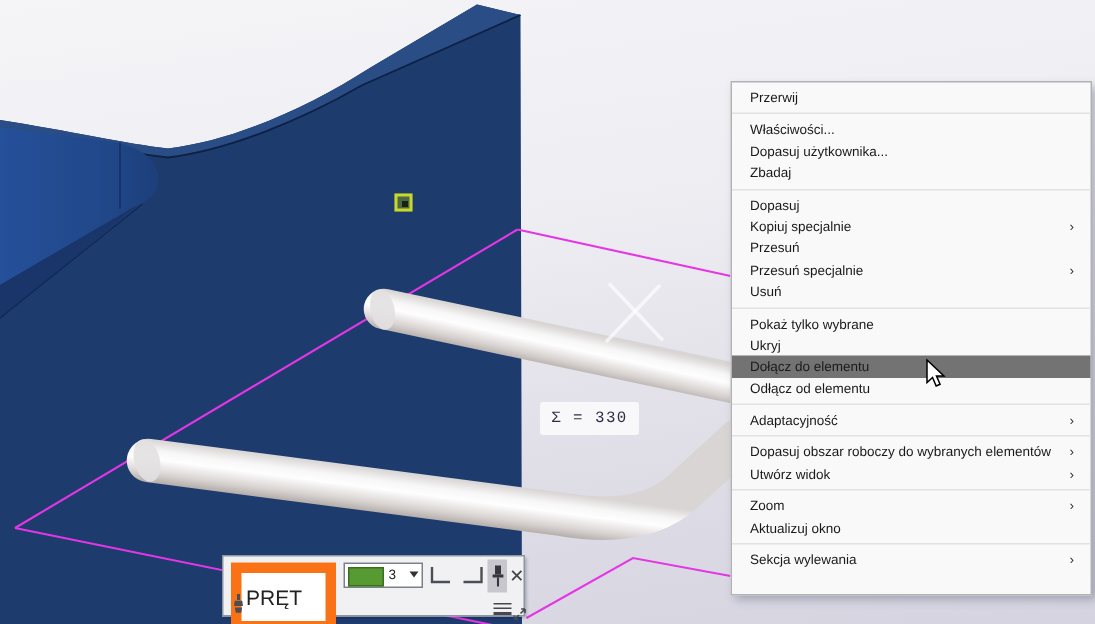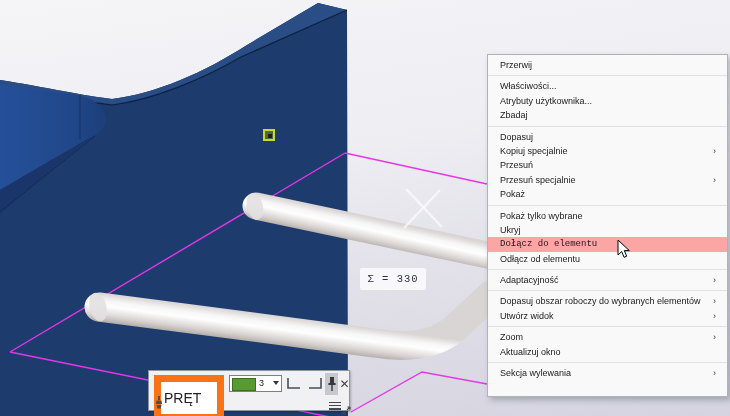--- a/index.html
+++ b/index.html
@@ -39,21 +39,21 @@
   .mt-hamburger{position:absolute;left:180px;top:29px;width:12px;height:10px;}
   .mt-hamburger div{height:1.6px;background:#46484e;margin-top:1.6px;}
   .mt-resize{position:absolute;left:193px;top:30px;width:9px;height:9px;}
 
   
   .context-menu{position:absolute;left:487px;top:54px;width:241px;height:343px;box-sizing:border-box;
     background:#f9f9f9;border:1px solid #b2b2b6;box-shadow:3px 3px 6px rgba(70,70,95,.35);
     padding:3px 0;}
   .menu-item{position:relative;height:14.4px;line-height:14.4px;font-size:9px;color:#1a1a1a;
     padding-left:12px;white-space:nowrap;}
-  .menu-item.highlight{background:#fca5a5;font-family:Liberation Mono, monospace;}
+  .menu-item.highlight{background:#737373;}
   .menu-item .arrow{position:absolute;right:11px;top:0;font-size:9px;color:#333;}
   .menu-sep{height:0;border-top:1px solid #e2e2e5;margin:3px 0;}
 
   .cursor{position:absolute;left:617px;top:239px;}
 </style>
 </head>
 <body>
 
 <div class="viewport">
 
@@ -161,28 +161,28 @@
       <svg width="9" height="9">
         <path d="M1,8 L4,5 M1,8 L1,5.4 M1,8 L3.6,8 M8,1 L5,4 M8,1 L8,3.6 M8,1 L5.4,1" stroke="#46484e" stroke-width="1.1" fill="none"></path>
         </svg>
     </div>
   </div>
 
   <div class="context-menu">
     <div class="menu-item">Przerwij</div>
     <div class="menu-sep"></div>
     <div class="menu-item">Właściwości...</div>
-    <div class="menu-item">Atrybuty użytkownika...</div>
+    <div class="menu-item">Dopasuj użytkownika...</div>
     <div class="menu-item">Zbadaj</div>
     <div class="menu-sep"></div>
     <div class="menu-item">Dopasuj</div>
     <div class="menu-item"><span>Kopiuj specjalnie</span><span class="arrow">›</span></div>
     <div class="menu-item">Przesuń</div>
     <div class="menu-item"><span>Przesuń specjalnie</span><span class="arrow">›</span></div>
-    <div class="menu-item">Pokaż</div>
+    <div class="menu-item">Usuń</div>
     <div class="menu-sep"></div>
     <div class="menu-item">Pokaż tylko wybrane</div>
     <div class="menu-item">Ukryj</div>
     <div class="menu-item highlight">Dołącz do elementu</div>
     <div class="menu-item">Odłącz od elementu</div>
     <div class="menu-sep"></div>
     <div class="menu-item"><span>Adaptacyjność</span><span class="arrow">›</span></div>
     <div class="menu-sep"></div>
     <div class="menu-item"><span>Dopasuj obszar roboczy do wybranych elementów</span><span class="arrow">›</span></div>
     <div class="menu-item"><span>Utwórz widok</span><span class="arrow">›</span></div>

